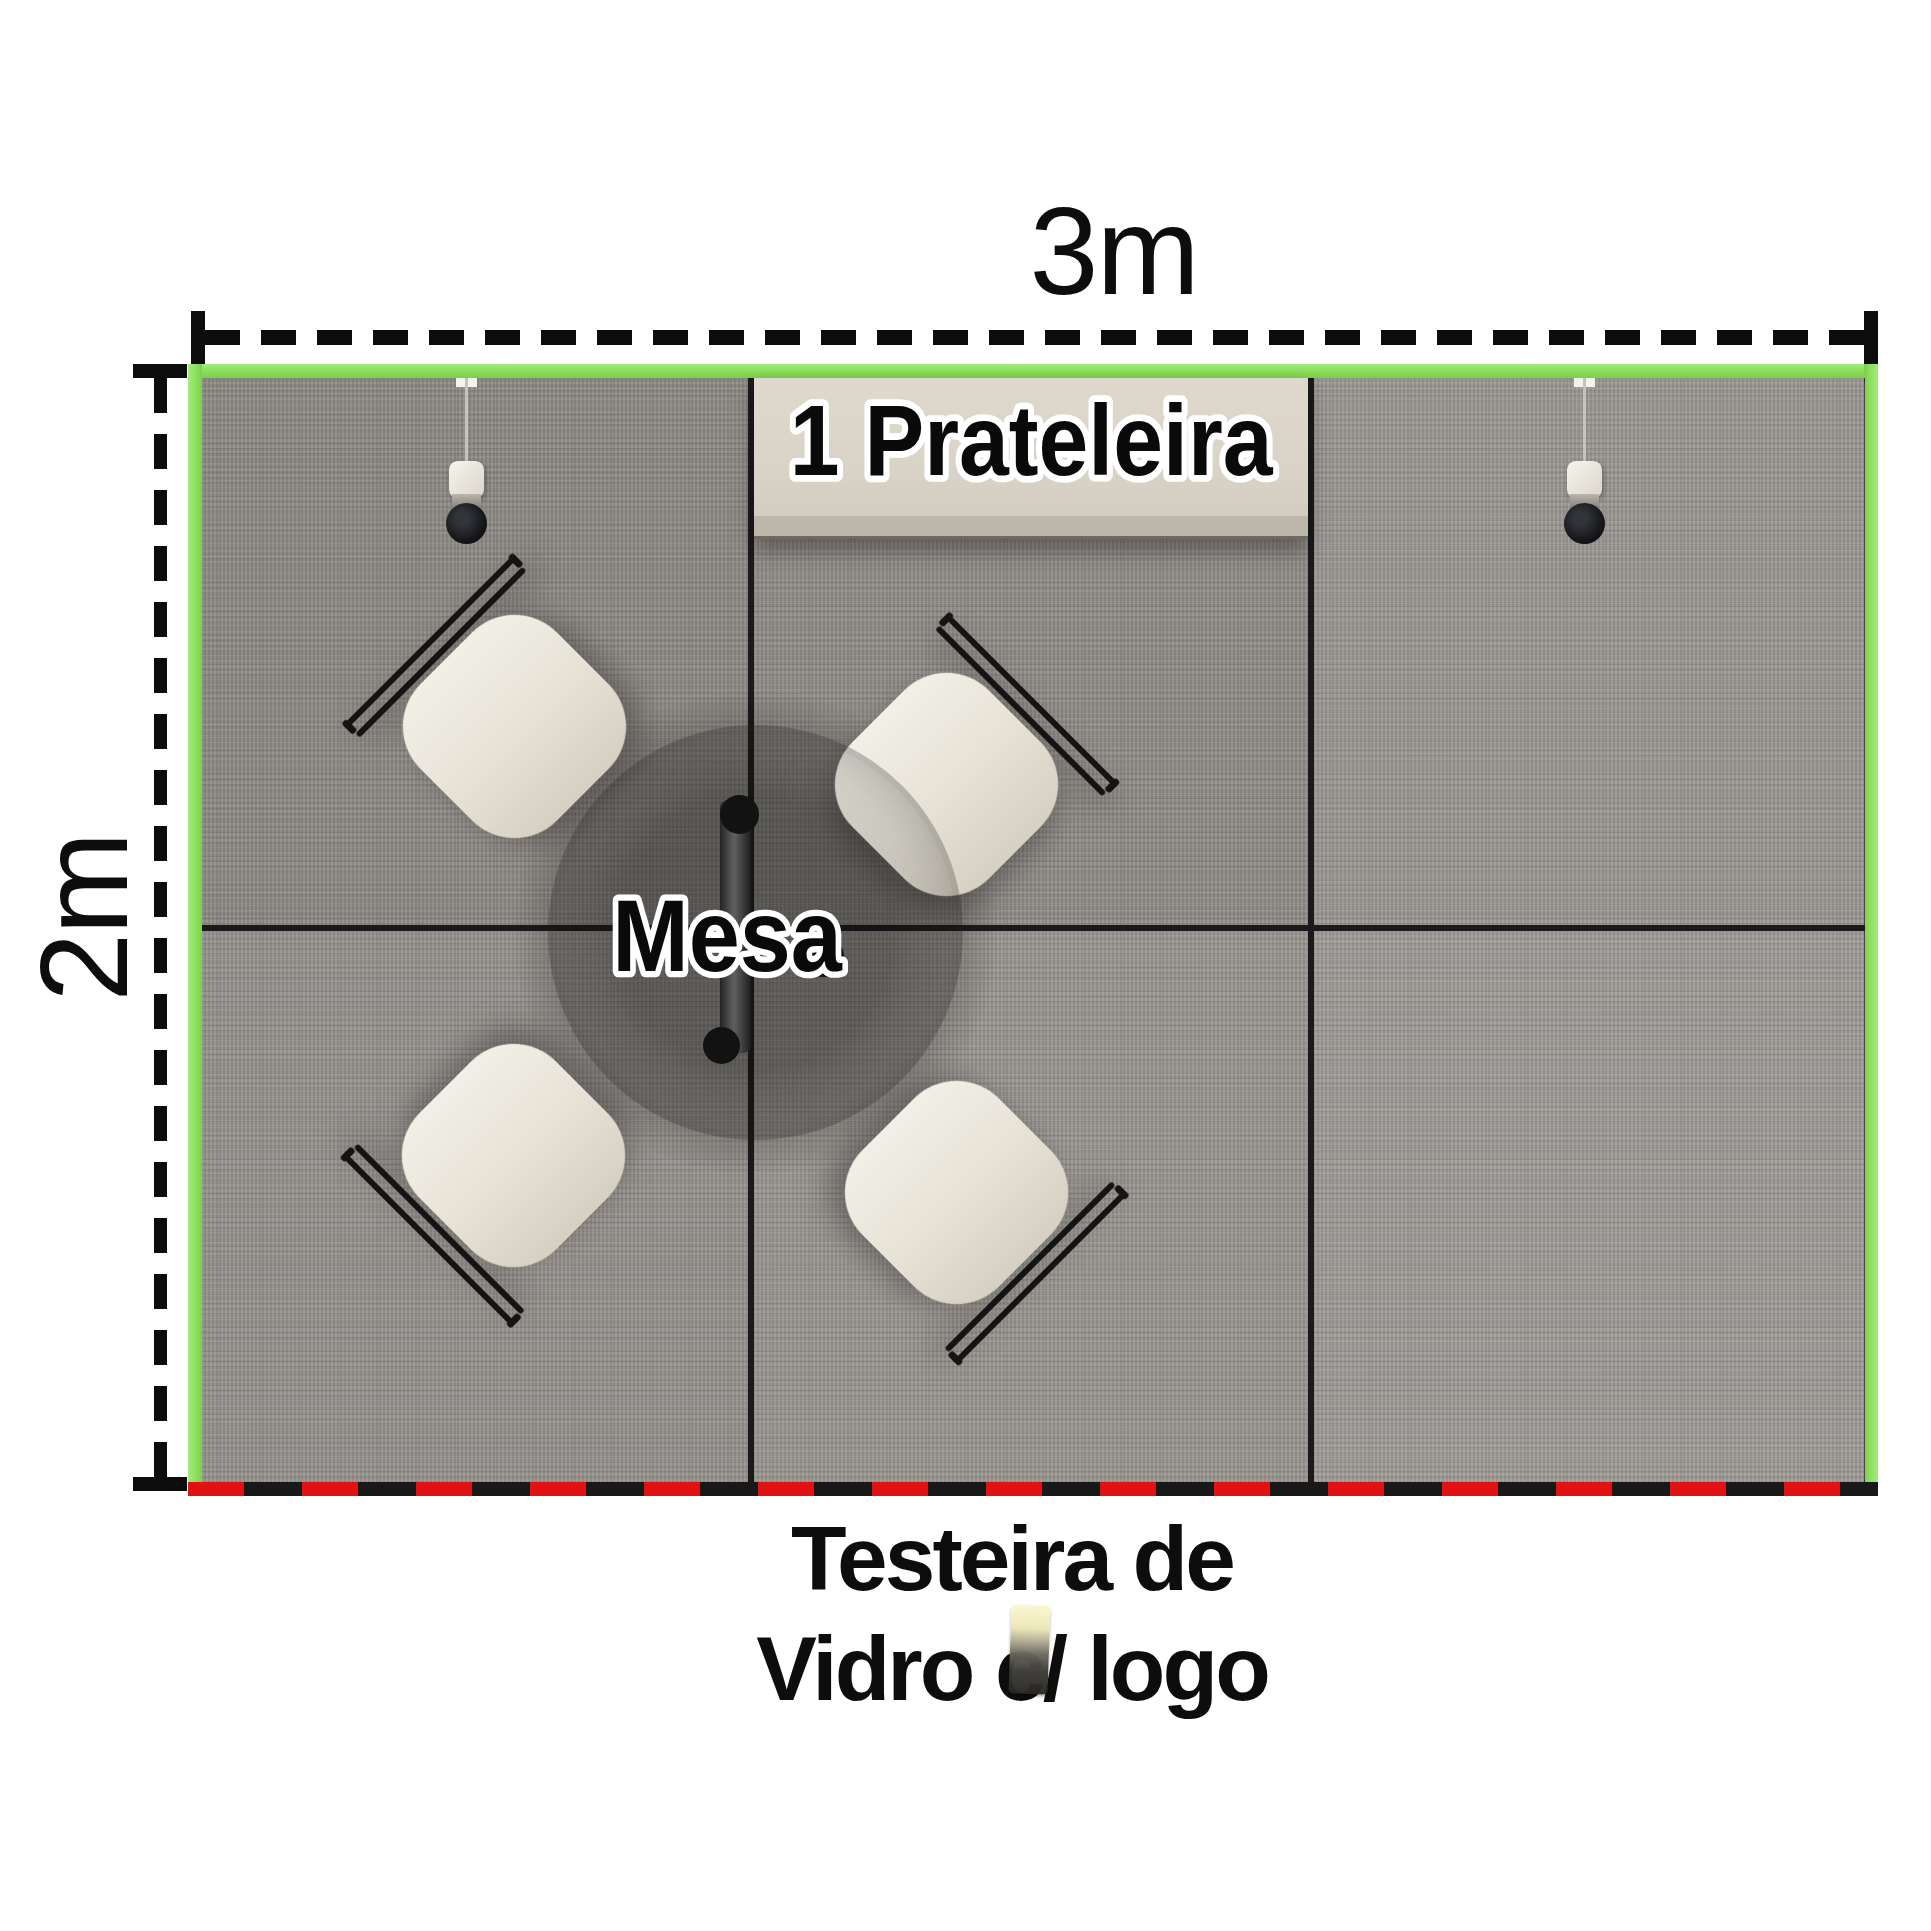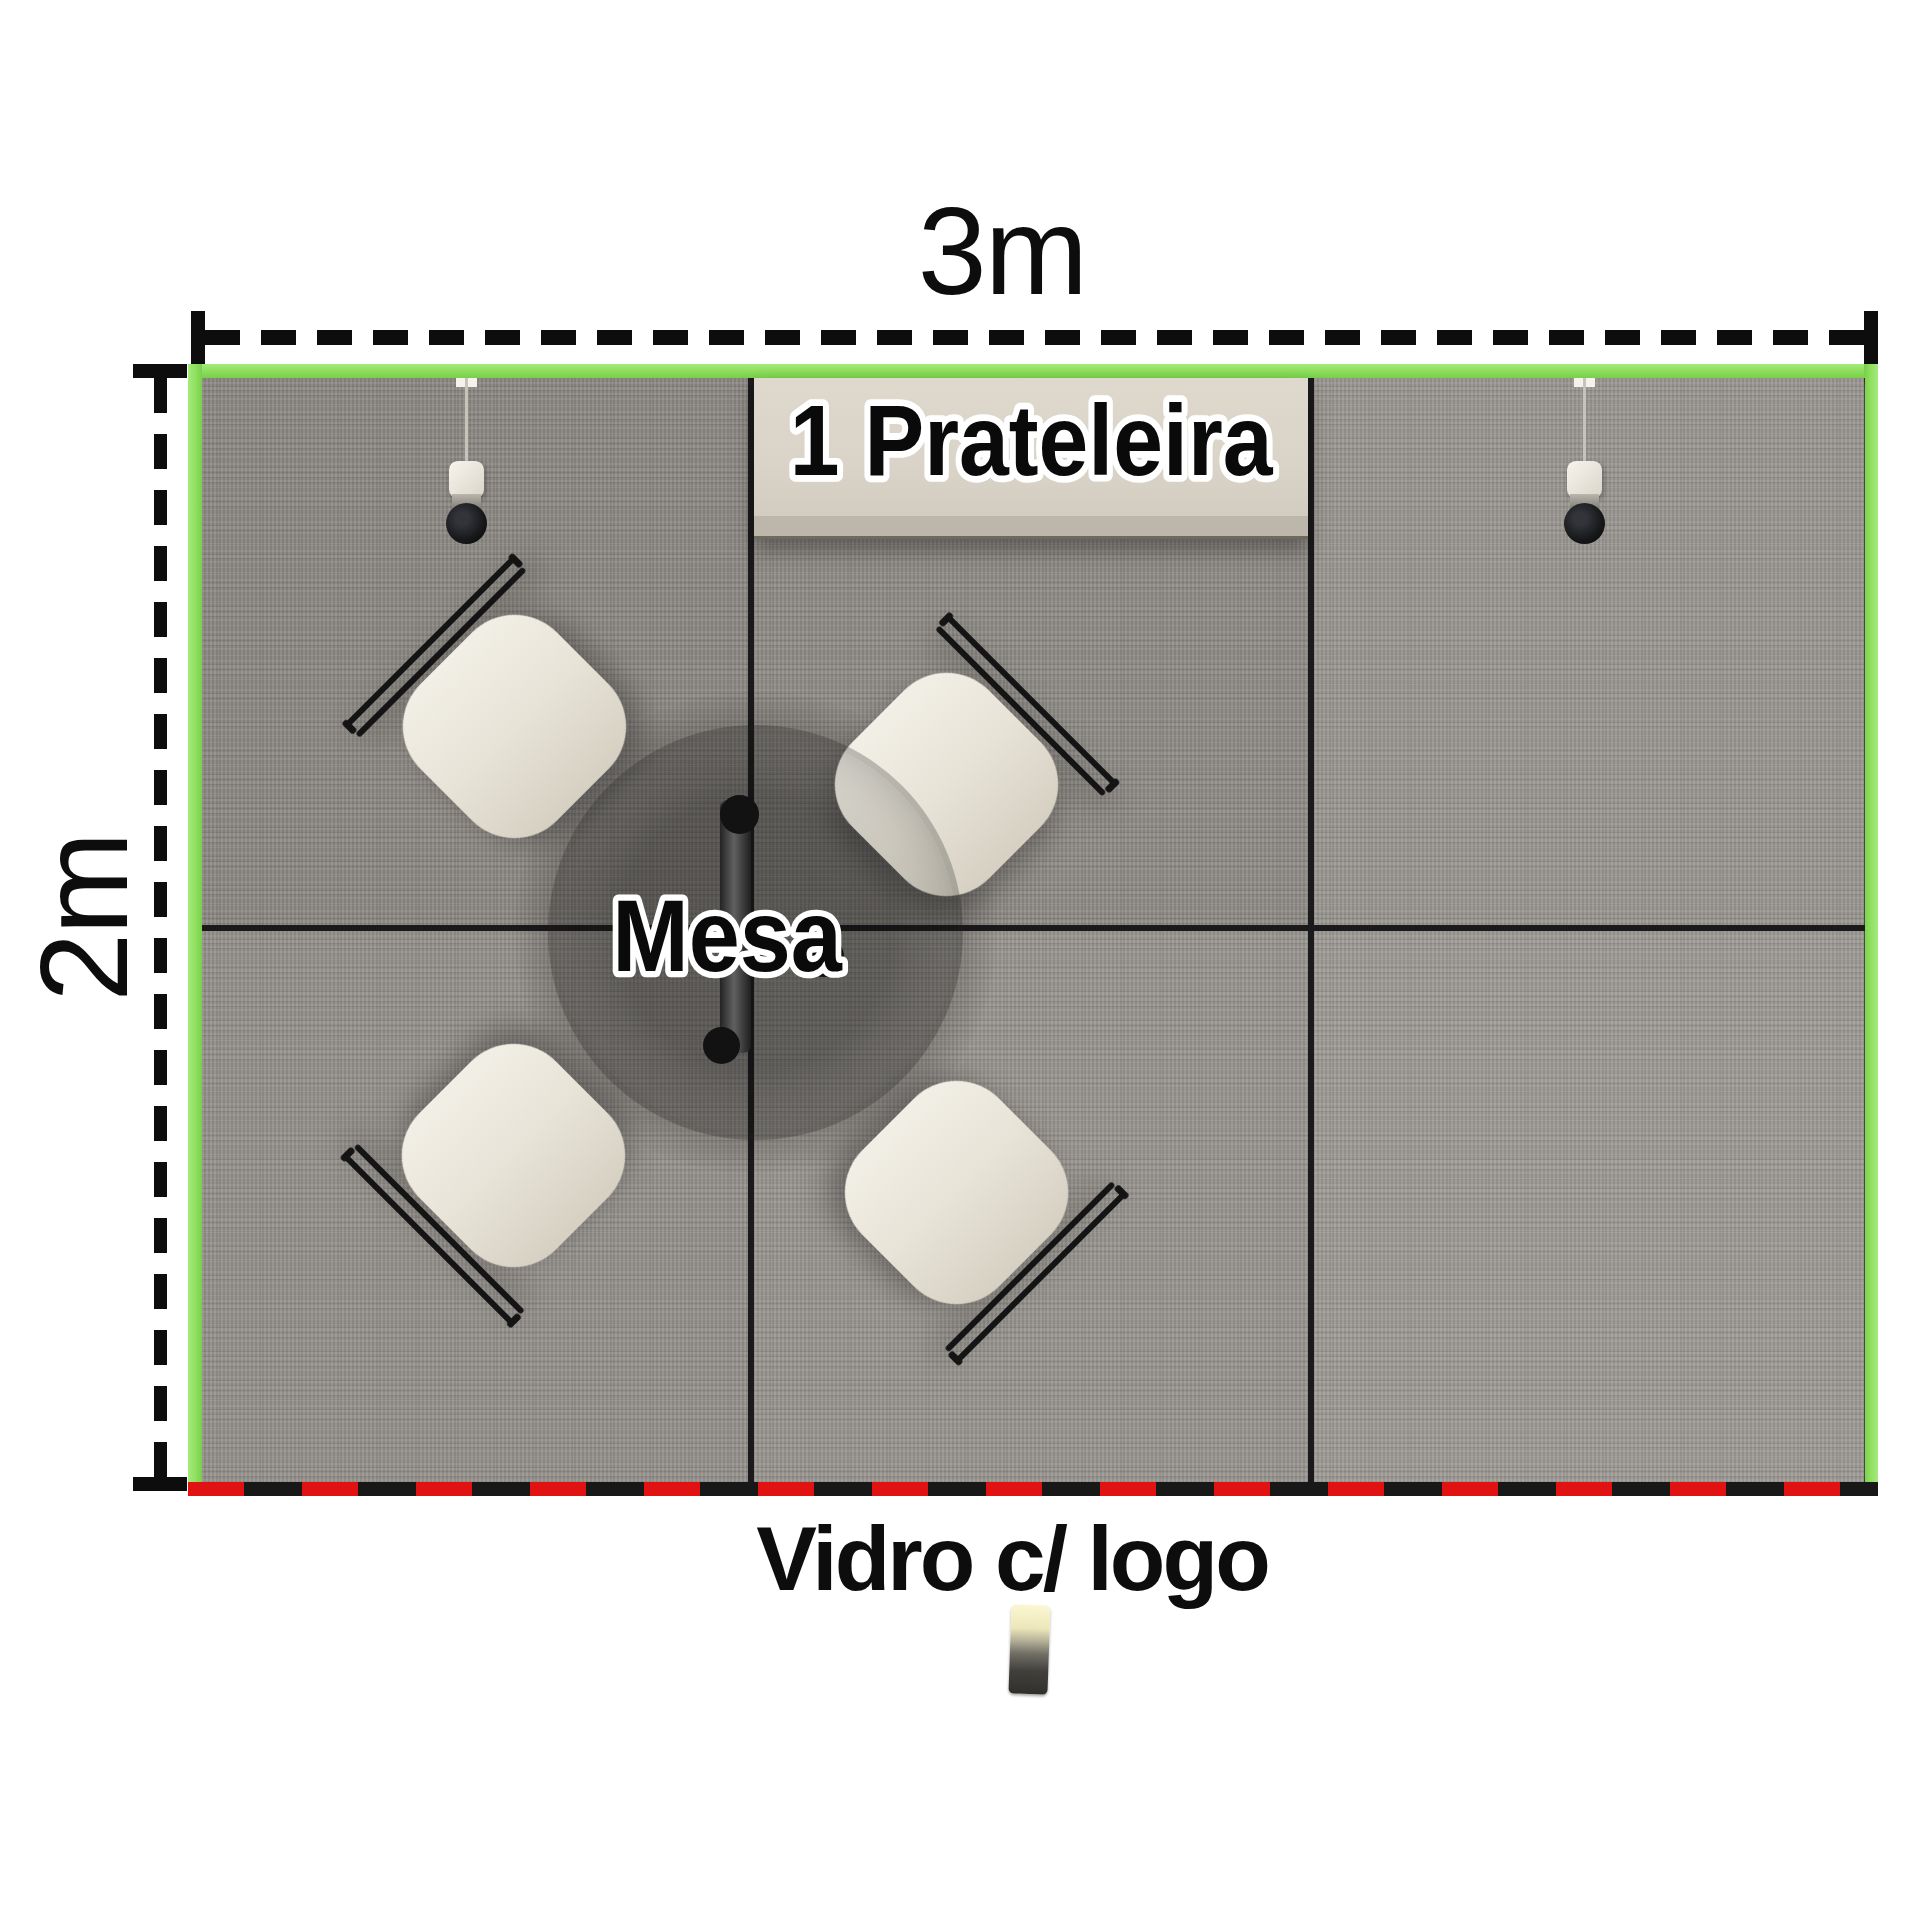--- a/index.html
+++ b/index.html
@@ -11,21 +11,21 @@
     --ink-black:#0d0d0d;
   }
   *{box-sizing:border-box;margin:0;padding:0;}
   html,body{background:#ffffff;}
   body{font-family:"Liberation Sans", sans-serif;}
   .canvas{position:relative;width:1931px;height:1931px;background:#ffffff;overflow:hidden;}
 
   
   .dim-label{position:absolute;color:var(--ink-black);font-size:124px;line-height:1;
     text-align:center;font-weight:400;letter-spacing:-1.9px;}
-  .dim-width-label{left:857px;top:189px;width:290px;}
+  .dim-width-label{left:908px;top:189px;width:290px;text-align:right;}
   .dim-height-label{left:-60px;top:854px;width:290px;height:127px;transform:rotate(-90deg);}
   .dash-h{position:absolute;left:205px;top:330px;width:1660px;height:15.4px;
     background:repeating-linear-gradient(90deg,var(--ink-black) 0 35px,transparent 35px 56px);}
   .dash-v{position:absolute;left:154px;top:378px;width:12.6px;height:1100px;
     background:repeating-linear-gradient(180deg,var(--ink-black) 0 35px,transparent 35px 56px);}
   .tick{position:absolute;background:var(--ink-black);}
   .tick-top-left{left:191px;top:311px;width:13.5px;height:54px;}
   .tick-top-right{left:1864px;top:311px;width:13.5px;height:54px;}
   .tick-left-top{left:133px;top:364px;width:54px;height:13.5px;}
   .tick-left-bottom{left:133px;top:1477px;width:54px;height:13.5px;}
@@ -212,18 +212,19 @@
 
     <div class="front-strip"></div>
   </div>
 
   <svg class="label-svg" width="1931" height="1931" viewBox="0 0 2000 2000">
     <text x="1068" y="492" font-size="104" stroke-width="14" textLength="500" lengthAdjust="spacingAndGlyphs">1 Prateleira</text>
     <text x="753" y="1006" font-size="106" stroke-width="13" textLength="238" lengthAdjust="spacingAndGlyphs">Mesa</text>
   </svg>
 
   <div class="banner">
+    <span>Testeira de</span>
     <span>Vidro c/ logo</span>
   </div>
   <div class="lamp"></div>
 
 </div>
 
 
 </body></html>

